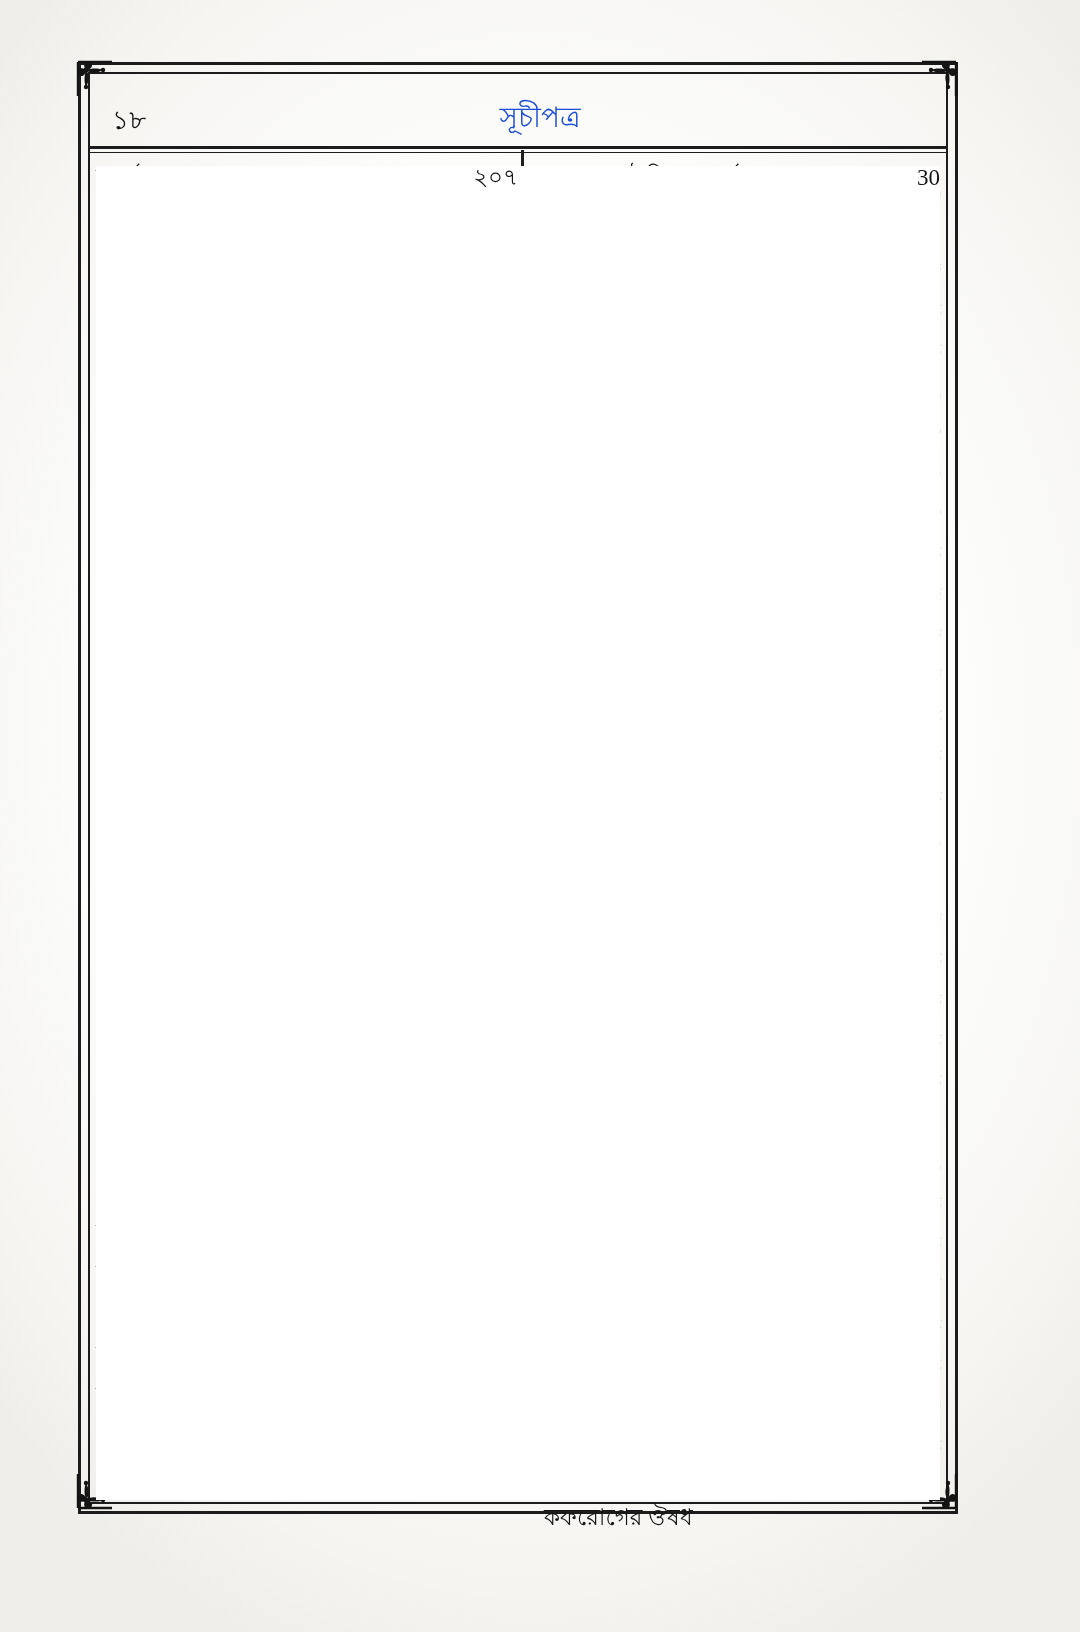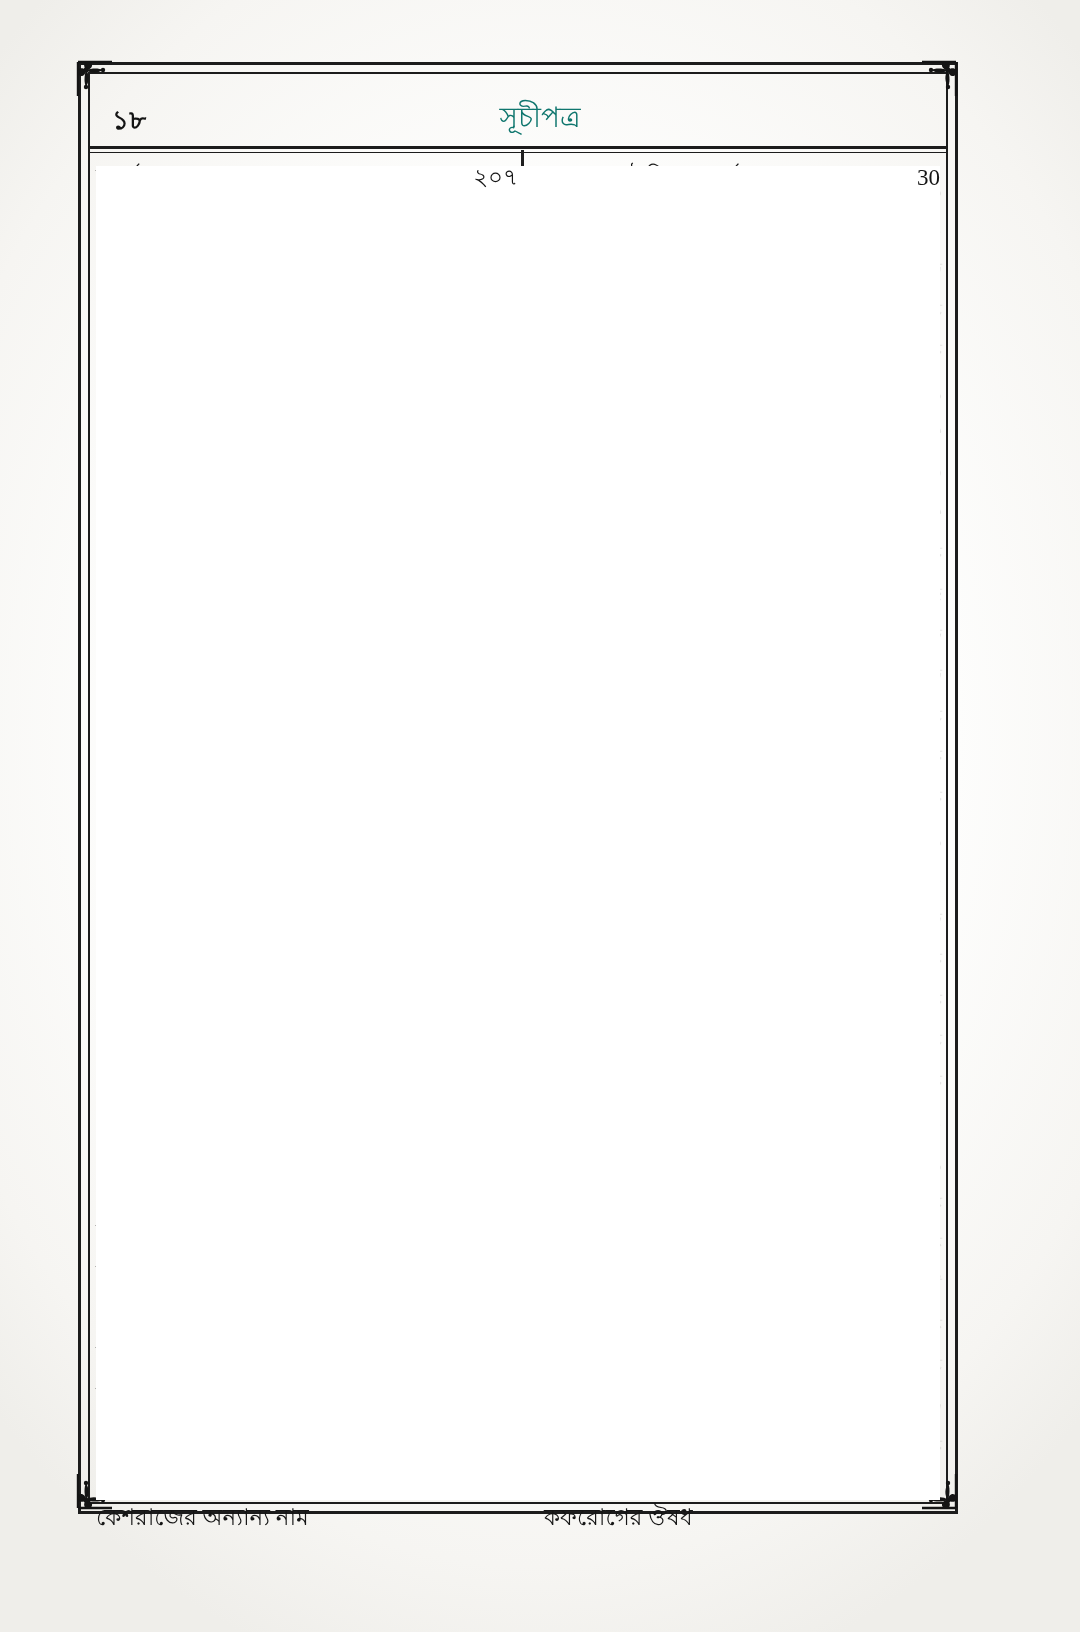--- a/index.html
+++ b/index.html
@@ -72,29 +72,28 @@
   .corner-bl { left: 72px;  top: 1468px; transform: scaleY(-1); }
   .corner-br { left: 916px; top: 1468px; transform: scale(-1,-1); }
 
   
   .folio {
     position: absolute;
     left: 112px; top: 100px;
     font-size: 26px;
     letter-spacing: 0.5px;
     color: #141414;
-    font-weight: bold;
   }
   .running-title {
     position: absolute;
     left: 0; top: 96px;
     width: 1080px;
     text-align: center;
     font-size: 28px;
-    color: #0f766e;
+    color: #1d4ed8;
   }
 
   
   .columns {
     position: absolute;
     left: 96px; top: 166px;
     width: 844px; height: 1334px;
     display: flex;
     box-sizing: border-box;
   }
@@ -454,21 +453,20 @@
         </div>
         <div class="entry">
           <span class="label">প্রাপ্তিস্থান</span>
           <span class="page">২০৭</span>
         </div>
         <div class="entry head">
           <span class="label">কেশরাজ</span>
           <span class="page">২০৭</span>
         </div>
         <div class="entry">
-          <span class="label">কেশরাজের অন্যান্য নাম</span>
           <span class="page">২০৭</span>
         </div>
       </div>
     <div class="col col-right" id="col-right">
         <div class="entry">
           <span class="label">কেশরাজ উদ্ভিদের বর্ণনা</span>
           <span class="page">২০৭</span>
         </div>
         <div class="entry">
           <span class="label">কেশরাজের সাধারণ গুণ</span>

